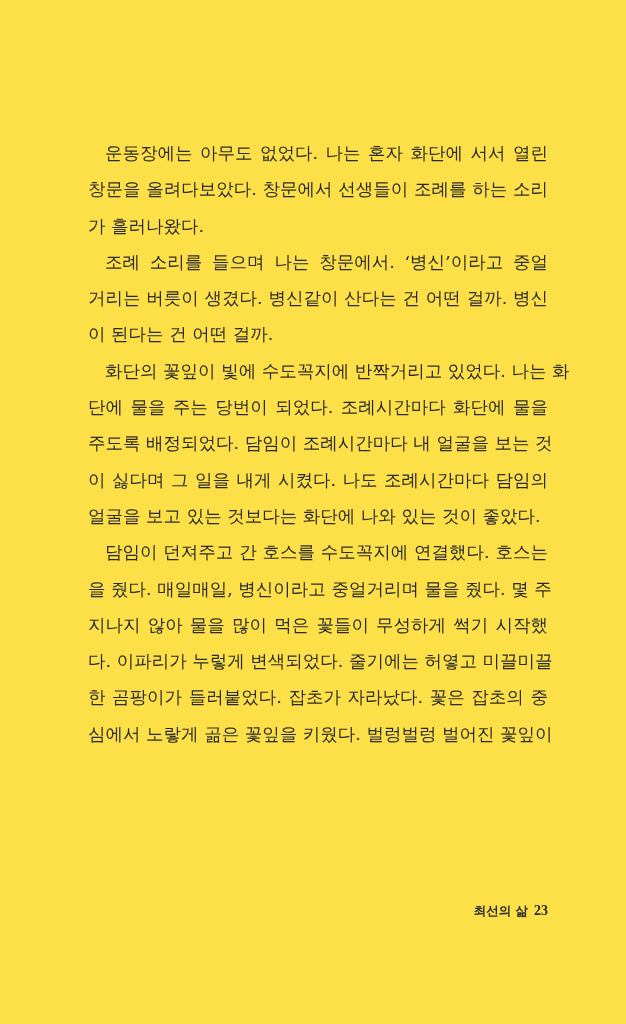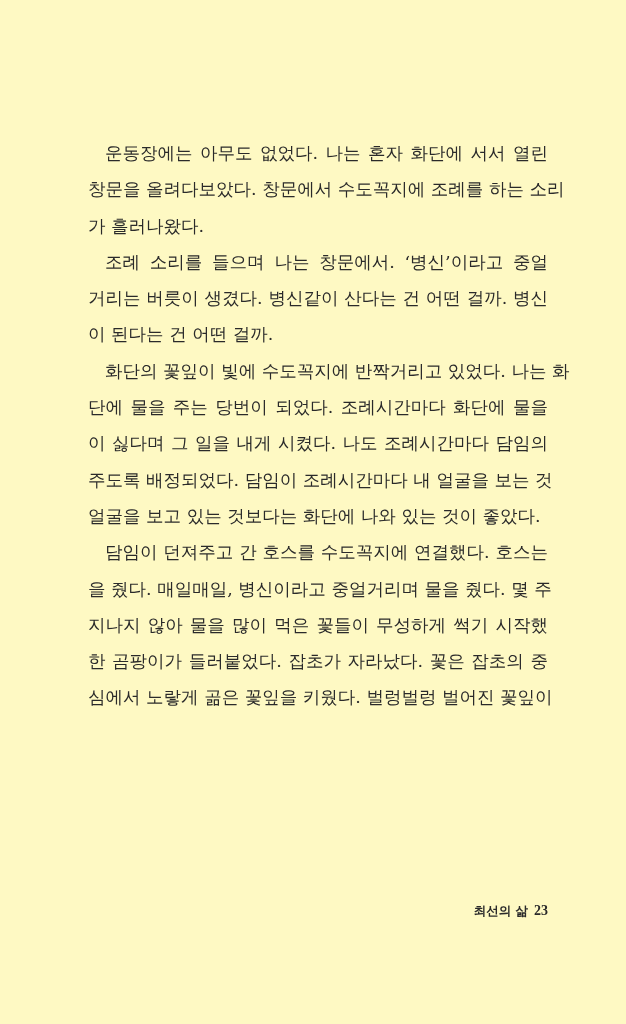--- a/index.html
+++ b/index.html
@@ -13,21 +13,21 @@
       position: relative;
       overflow: hidden;
       font-family: "DejaVu Serif", "Liberation Serif", serif;
       color: #2a2a2a;
     }
     .page {
       position: absolute;
       left: 0; top: 0;
       width: 626px;
       height: 1024px;
-      background: #fef9c3;
+      background: #fde047;
     }
     .body-text {
       position: absolute;
       left: 88px;
       top: 135px;
       width: 460px;
     }
     .line {
       height: 36.3px;
       line-height: 36.3px;
@@ -62,37 +62,38 @@
       text-align: right;
     }
   </style>
 </head>
 <body>
 
 <div class="page">
   <div class="body-text">
 
     <div class="line indent">운동장에는 아무도 없었다. 나는 혼자 화단에 서서 열린</div>
-    <div class="line">창문을 올려다보았다. 창문에서 수도꼭지에 조례를 하는 소리</div>
+    <div class="line">창문을 올려다보았다. 창문에서 선생들이 조례를 하는 소리</div>
     <div class="line last">가 흘러나왔다.</div>
 
 
     <div class="line indent">조례 소리를 들으며 나는 창문에서. ‘병신’이라고 중얼</div>
     <div class="line">거리는 버릇이 생겼다. 병신같이 산다는 건 어떤 걸까. 병신</div>
     <div class="line last">이 된다는 건 어떤 걸까.</div>
 
     <div class="line indent">화단의 꽃잎이 빛에 수도꼭지에 반짝거리고 있었다. 나는 화</div>
     <div class="line">단에 물을 주는 당번이 되었다. 조례시간마다 화단에 물을</div>
+    <div class="line">주도록 배정되었다. 담임이 조례시간마다 내 얼굴을 보는 것</div>
     <div class="line">이 싫다며 그 일을 내게 시켰다. 나도 조례시간마다 담임의</div>
-    <div class="line">주도록 배정되었다. 담임이 조례시간마다 내 얼굴을 보는 것</div>
     <div class="line last">얼굴을 보고 있는 것보다는 화단에 나와 있는 것이 좋았다.</div>
 
     <div class="line indent">담임이 던져주고 간 호스를 수도꼭지에 연결했다. 호스는</div>
     <div class="line">을 줬다. 매일매일, 병신이라고 중얼거리며 물을 줬다. 몇 주</div>
     <div class="line">지나지 않아 물을 많이 먹은 꽃들이 무성하게 썩기 시작했</div>
+    <div class="line">다. 이파리가 누렇게 변색되었다. 줄기에는 허옇고 미끌미끌</div>
     <div class="line">한 곰팡이가 들러붙었다. 잡초가 자라났다. 꽃은 잡초의 중</div>
     <div class="line">심에서 노랗게 곪은 꽃잎을 키웠다. 벌렁벌렁 벌어진 꽃잎이</div>
 
   </div>
 
   <div class="footer">
     <span class="book-title">최선의 삶</span><span class="page-number">23</span>
   </div>
 </div>
 

